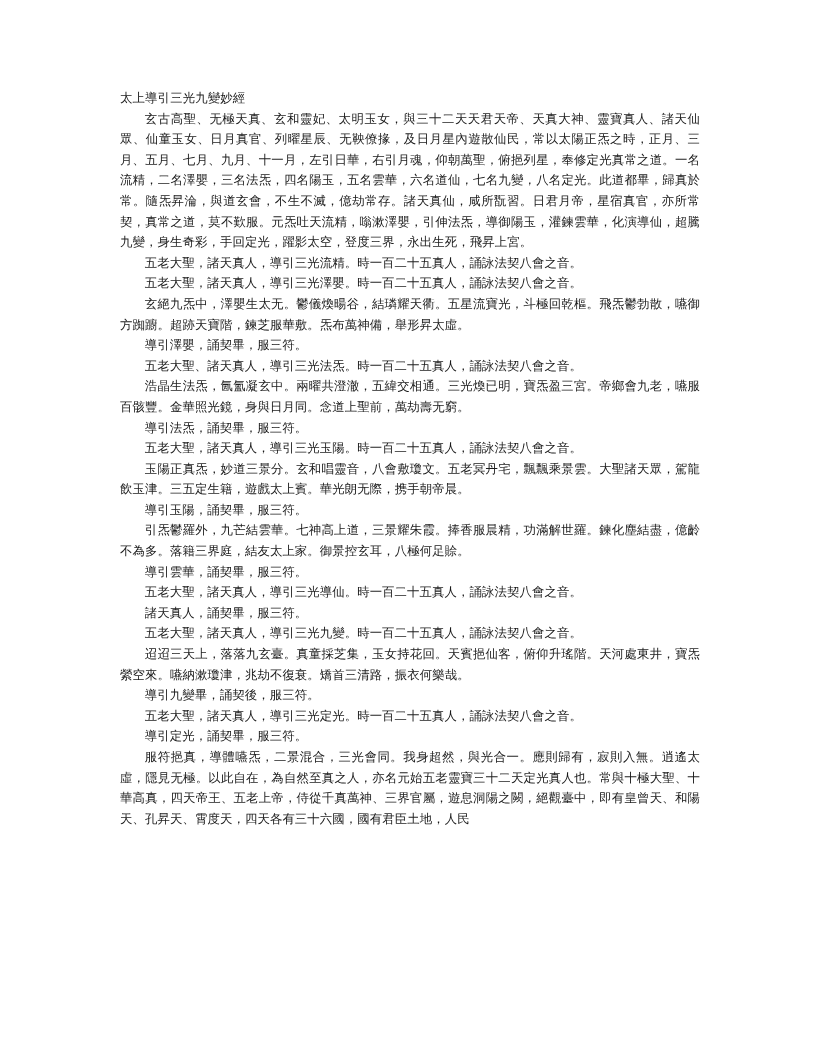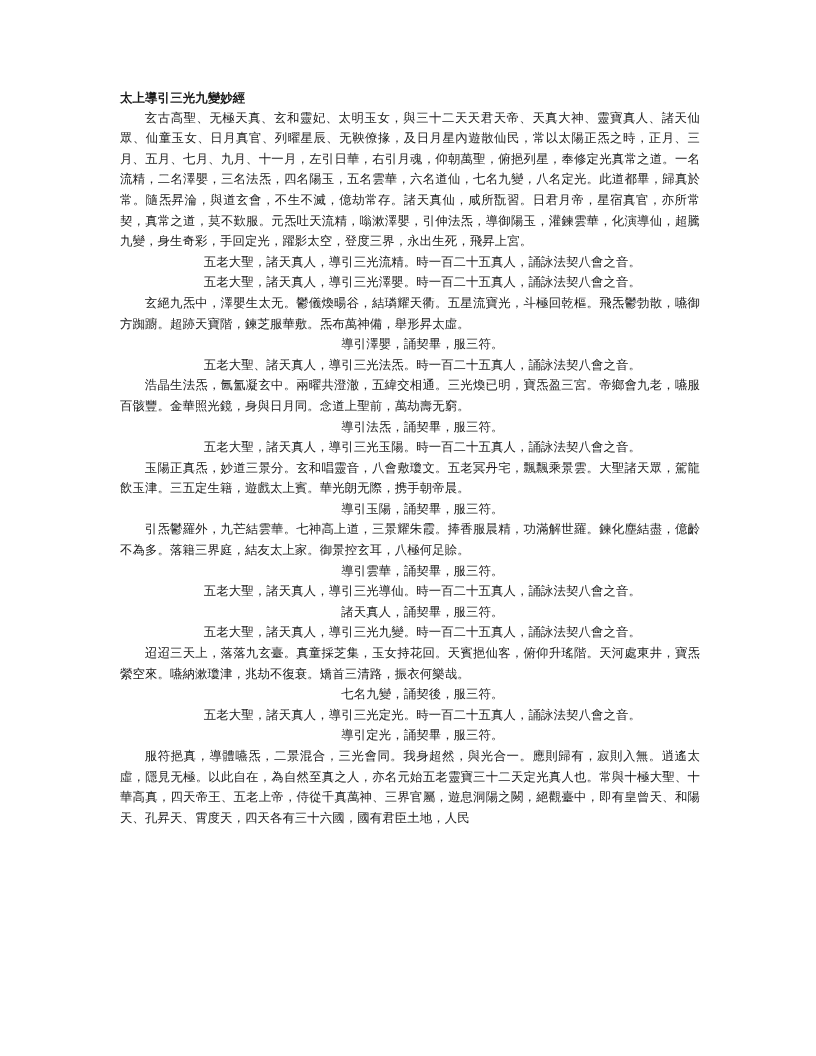--- a/index.html
+++ b/index.html
@@ -26,40 +26,39 @@
     position: absolute;
     left: 120px;
     top: 88px;
     width: 580px;
   }
   .doc-title {
     font-size: 12.4px;
     line-height: 20.6px;
     letter-spacing: 0.15px;
     margin: 0 0 0 0;
-    font-weight: bold;
+    font-weight: normal;
     text-align: left;
     white-space: nowrap;
   }
   p.para {
     font-size: 12.4px;
     line-height: 20.6px;
     margin: 0;
     text-align: justify;
     text-justify: inter-character;
     text-indent: 2em;
     letter-spacing: 0.1px;
     word-break: break-all;
     overflow-wrap: anywhere;
     hanging-punctuation: allow-end;
-    font-family: Liberation Mono, monospace;
   }
   
   p.para.short {
-    text-align: center;
+    text-align: left;
   }
 </style>
 </head>
 <body>
 
 <div id="page">
   <div id="text-column">
 
     <div class="doc-title">太上導引三光九變妙經</div>
 
@@ -73,19 +72,19 @@
     <p class="para short">導引法炁，誦契畢，服三符。</p>
     <p class="para short">五老大聖，諸天真人，導引三光玉陽。時一百二十五真人，誦詠法契八會之音。</p>
     <p class="para">玉陽正真炁，妙道三景分。玄和唱靈音，八會敷瓊文。五老冥丹宅，飄飄乘景雲。大聖諸天眾，駕龍飲玉津。三五定生籍，遊戲太上賓。華光朗无際，携手朝帝晨。</p>
     <p class="para short">導引玉陽，誦契畢，服三符。</p>
     <p class="para">引炁鬱羅外，九芒結雲華。七神高上道，三景耀朱霞。捧香服晨精，功滿解世羅。鍊化塵結盡，億齡不為多。落籍三界庭，結友太上家。御景控玄耳，八極何足賒。</p>
     <p class="para short">導引雲華，誦契畢，服三符。</p>
     <p class="para short">五老大聖，諸天真人，導引三光導仙。時一百二十五真人，誦詠法契八會之音。</p>
     <p class="para short">諸天真人，誦契畢，服三符。</p>
     <p class="para short">五老大聖，諸天真人，導引三光九變。時一百二十五真人，誦詠法契八會之音。</p>
     <p class="para">迢迢三天上，落落九玄臺。真童採芝集，玉女持花回。天賓挹仙客，俯仰升瑤階。天河處東井，寶炁縈空來。嚥納漱瓊津，兆劫不復衰。矯首三清路，振衣何樂哉。</p>
-    <p class="para short">七名九變，誦契後，服三符。</p>
+    <p class="para short">導引九變畢，誦契後，服三符。</p>
     <p class="para short">五老大聖，諸天真人，導引三光定光。時一百二十五真人，誦詠法契八會之音。</p>
     <p class="para short">導引定光，誦契畢，服三符。</p>
     <p class="para">服符挹真，導體嚥炁，二景混合，三光會同。我身超然，與光合一。應則歸有，寂則入無。逍遙太虛，隱見无極。以此自在，為自然至真之人，亦名元始五老靈寶三十二天定光真人也。常與十極大聖、十華高真，四天帝王、五老上帝，侍從千真萬神、三界官屬，遊息洞陽之闕，絕觀臺中，即有皇曾天、和陽天、孔昇天、霄度天，四天各有三十六國，國有君臣土地，人民</p>
 
   </div>
 </div>
 
 </body></html>

